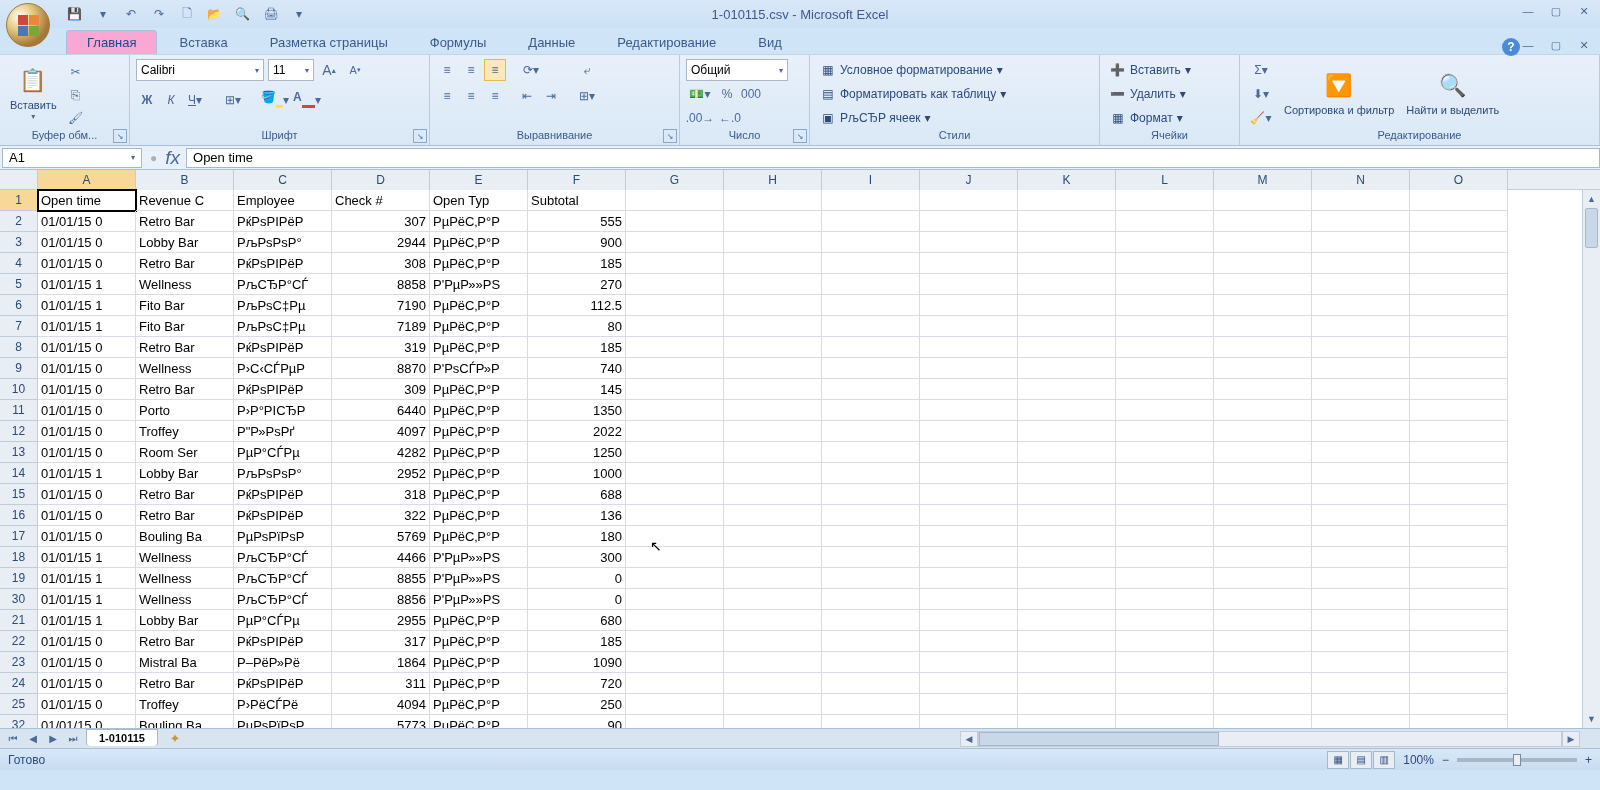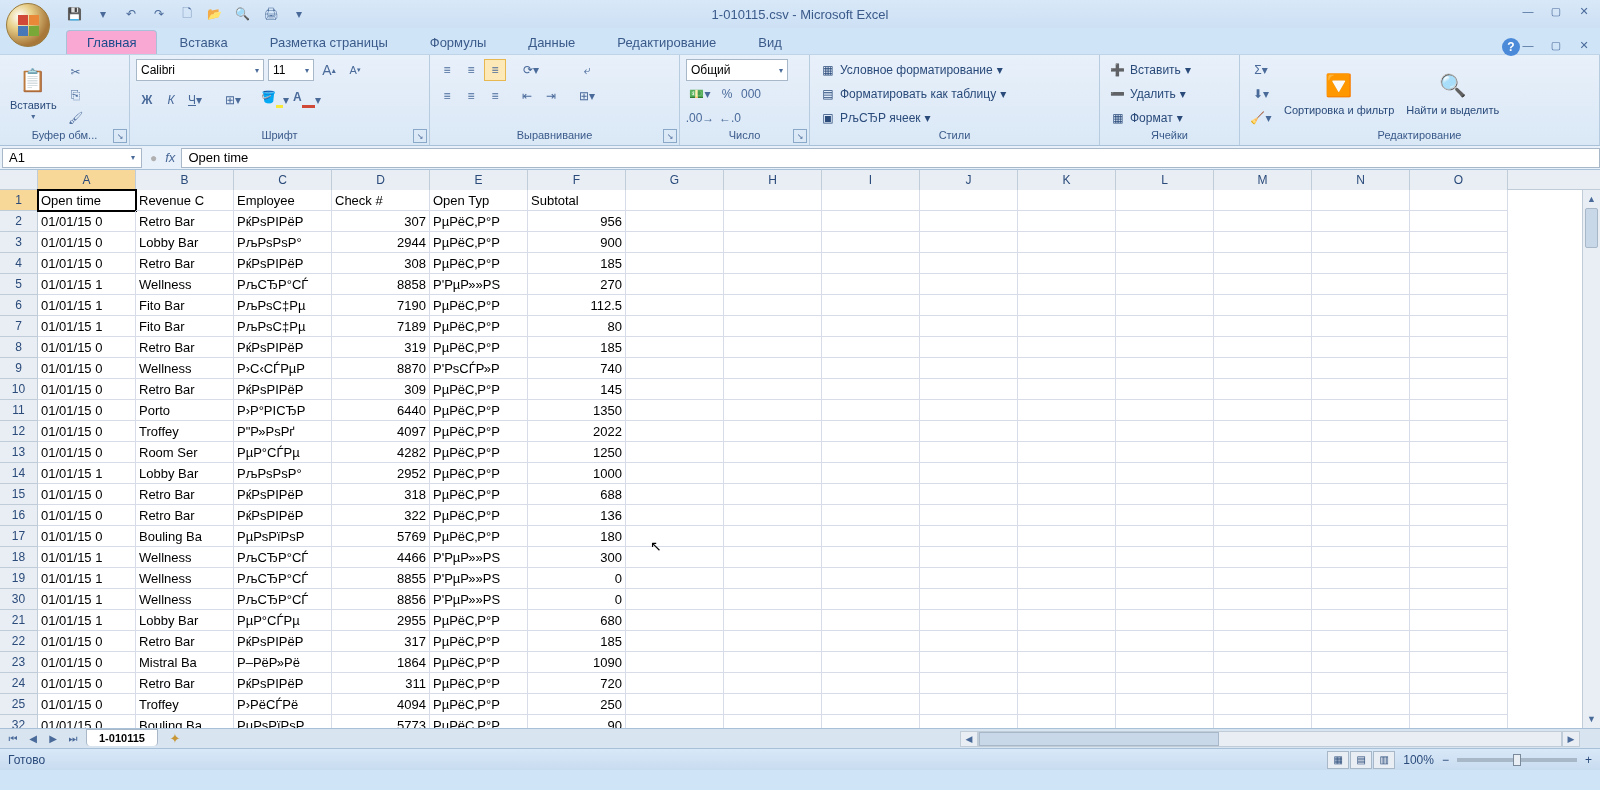--- a/index.html
+++ b/index.html
@@ -50,21 +50,21 @@
 
 .number-format { width: 102px; height: 22px; border: 1px solid #a8b8c8; background: #fff; padding: 0 4px; font-size: 12px; display: flex; align-items: center; justify-content: space-between; }
 
 .styles-btn { height: 22px; display: flex; align-items: center; gap: 4px; padding: 0 4px; color: #2a4a7a; font-size: 12px; }
 .styles-icon { width: 16px; height: 16px; display: inline-flex; align-items: center; justify-content: center; }
 
 
 .formula-row { height: 24px; background: #e8f0fa; border-bottom: 1px solid #a8c0d8; display: flex; align-items: center; }
 .name-box { width: 140px; height: 20px; background: #fff; border: 1px solid #a8b8c8; margin: 0 2px; padding: 0 6px; display: flex; align-items: center; justify-content: space-between; font-size: 13px; }
 .fx-area { display: flex; align-items: center; gap: 8px; padding: 0 6px; }
-.fx-label { font-style: italic; color: #4a6a9a; font-size: 13px; }
+.fx-label { font-style: italic; color: #4a6a9a; font-size: 19px; }
 .formula-input { flex: 1; height: 20px; background: #fff; border: 1px solid #a8b8c8; padding: 0 6px; font-size: 13px; display: flex; align-items: center; }
 
 
 .sheet-area { position: relative; height: 558px; background: #fff; display: flex; }
 .col-headers-row { height: 20px; display: flex; background: #e8eef4; border-bottom: 1px solid #c0ccd8; }
 .corner { width: 38px; height: 20px; background: #e8eef4; border-right: 1px solid #c0ccd8; border-bottom: 1px solid #c0ccd8; }
 .col-header { height: 20px; border-right: 1px solid #c0ccd8; display: flex; align-items: center; justify-content: center; font-size: 12px; color: #2a4a7a; background: #e8eef4; }
 .col-header.sel { background: #f8d898; }
 .row-header { width: 38px; height: 21px; border-bottom: 1px solid #c0ccd8; border-right: 1px solid #c0ccd8; display: flex; align-items: center; justify-content: center; font-size: 12px; color: #2a4a7a; background: #e8eef4; }
 .row-header.sel { background: #f8d898; }
@@ -366,21 +366,21 @@
             <div class="cell" style="width: 98px;"></div>
             <div class="cell" style="width: 98px;"></div>
             <div class="cell" style="width: 98px;"></div>
           </div>
           <div class="grid-row">
             <div class="cell" style="width: 98px;">01/01/15 0</div>
             <div class="cell" style="width: 98px;">Retro Bar</div>
             <div class="cell" style="width: 98px;">РќРѕРІРёР</div>
             <div class="cell num" style="width: 98px;">307</div>
             <div class="cell" style="width: 98px;">РµРёС‚Р°Р</div>
-            <div class="cell num" style="width: 98px;">956</div>
+            <div class="cell num" style="width: 98px;">555</div>
             <div class="cell" style="width: 98px;"></div>
             <div class="cell" style="width: 98px;"></div>
             <div class="cell" style="width: 98px;"></div>
             <div class="cell" style="width: 98px;"></div>
             <div class="cell" style="width: 98px;"></div>
             <div class="cell" style="width: 98px;"></div>
             <div class="cell" style="width: 98px;"></div>
             <div class="cell" style="width: 98px;"></div>
             <div class="cell" style="width: 98px;"></div>
           </div>

